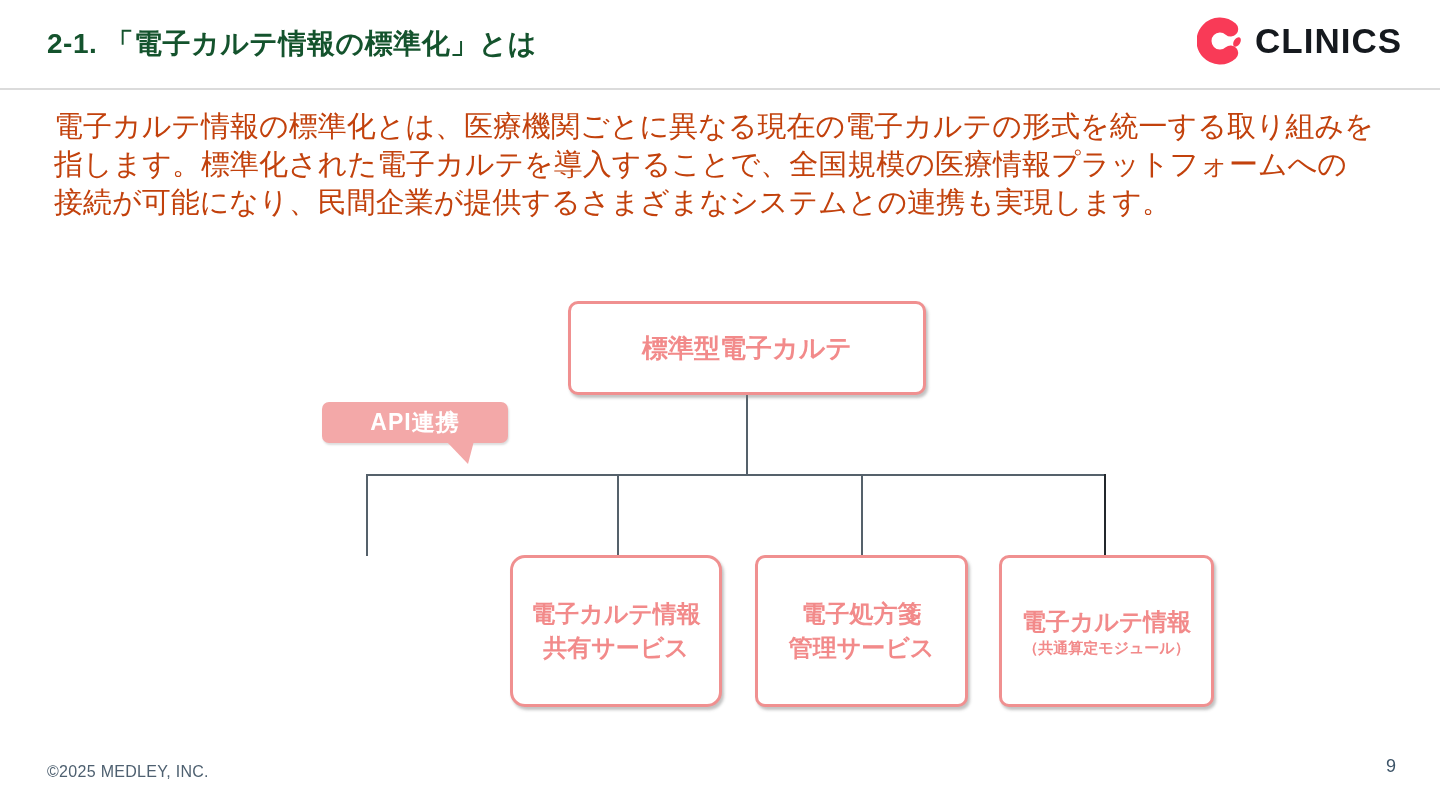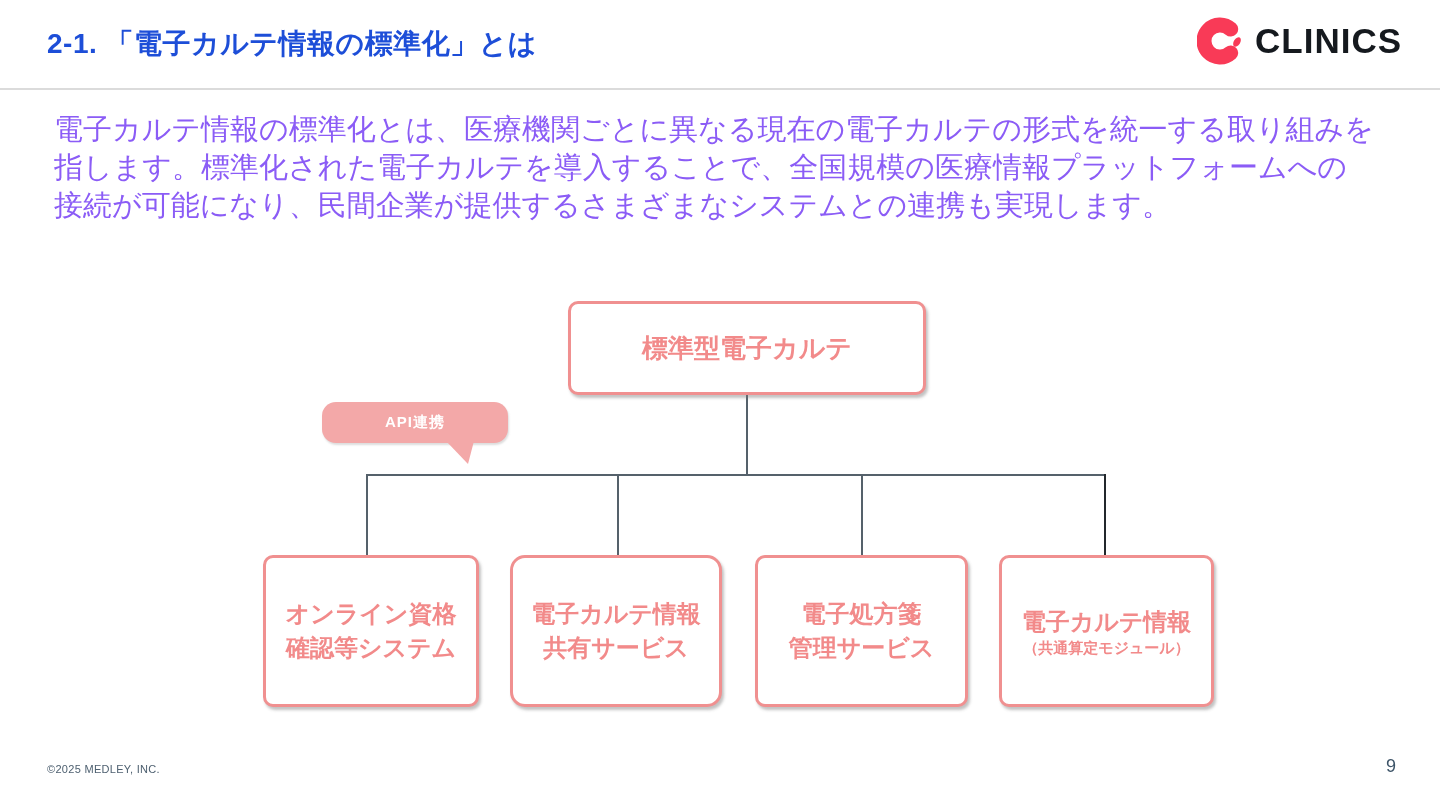--- a/index.html
+++ b/index.html
@@ -14,21 +14,21 @@
     overflow: hidden;
   }
 
   
   .page-title {
     position: absolute;
     left: 47px;
     top: 25px;
     font-size: 28px;
     font-weight: bold;
-    color: #1d4ed8;
+    color: #14532d;
     letter-spacing: 0.5px;
     white-space: nowrap;
   }
   .logo {
     position: absolute;
     top: 17px;
     right: 38px;
     display: flex;
     align-items: center;
     gap: 10px;
@@ -50,24 +50,25 @@
   }
 
   
   .body-paragraph {
     position: absolute;
     left: 54px;
     top: 110px;
     width: 1320px;
     font-size: 29px;
     line-height: 38px;
-    color: #8b5cf6;
+    color: #c2410c;
     letter-spacing: 0px;
     overflow-wrap: anywhere;
     line-break: anywhere;
+    font-family: Liberation Mono, monospace;
   }
 
   
   .diagram { position: absolute; left: 0; top: 18px; width: 1244px; height: 810px; }
 
   .node {
     position: absolute;
     background: #ffffff;
     border: 3px solid #F09090;
     border-radius: 10px;
@@ -98,27 +99,27 @@
     font-size: 15px;
     line-height: 18px;
     font-weight: bold;
   }
 
   .api-bubble {
     position: absolute;
     left: 322px; top: 384px;
     width: 186px; height: 41px;
     background: #F3A8A8;
-    border-radius: 14px;
+    border-radius: 7px;
     box-shadow: 1px 2px 2px rgba(120,120,120,0.25);
     display: flex;
     align-items: center;
     justify-content: center;
     color: #ffffff;
-    font-size: 15px;
+    font-size: 23px;
     font-weight: bold;
     letter-spacing: 1px;
   }
   .api-bubble-tail {
     position: absolute;
     left: 446px; top: 423px;
     width: 0; height: 0;
     border-left: 22px solid transparent;
     border-right: 6px solid transparent;
     border-top: 23px solid #F3A8A8;
@@ -130,21 +131,21 @@
   .line-c1       { left: 366px; top: 456px; width: 2px; height: 82px; }
   .line-c2       { left: 617px; top: 456px; width: 2px; height: 82px; }
   .line-c3       { left: 861px; top: 456px; width: 2px; height: 82px; }
   .line-c4       { left: 1104px; top: 456px; width: 2px; height: 82px; background: #23282C; }
 
   
   .copyright {
     position: absolute;
     left: 47px;
     top: 763px;
-    font-size: 11px;
+    font-size: 16px;
     color: #4E6070;
     letter-spacing: 0.3px;
   }
   .page-number {
     position: absolute;
     right: 44px;
     top: 756px;
     font-size: 18px;
     color: #3D5468;
   }
@@ -181,24 +182,20 @@
 
     <div class="node node-root">
       <span class="label">標準型電子カルテ</span>
     </div>
 
     <div class="api-bubble">
       <span>API連携</span>
     </div>
     <div class="api-bubble-tail"></div>
 
-    <div class="node node-child node-child-1">
-      <span class="label">オンライン資格
-確認等システム</span>
-    </div>
     <div class="node node-child node-child-2">
       <span class="label">電子カルテ情報
 共有サービス</span>
     </div>
     <div class="node node-child node-child-3">
       <span class="label">電子処方箋
 管理サービス</span>
     </div>
     <div class="node node-child node-child-4">
       <span class="label">電子カルテ情報</span>

